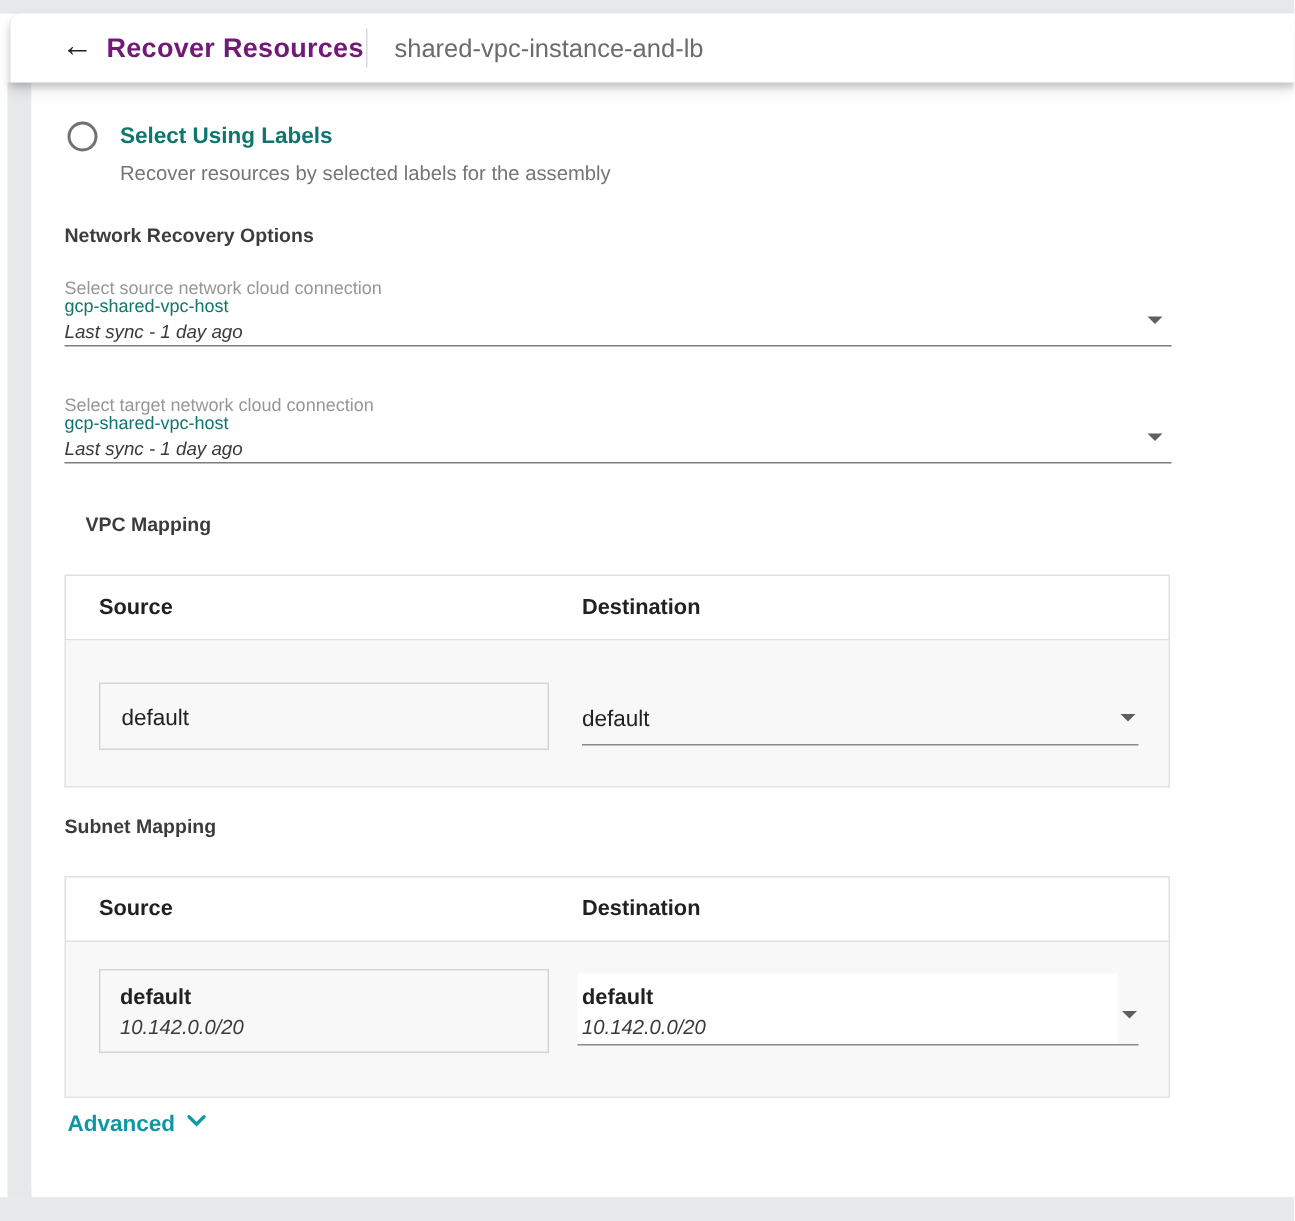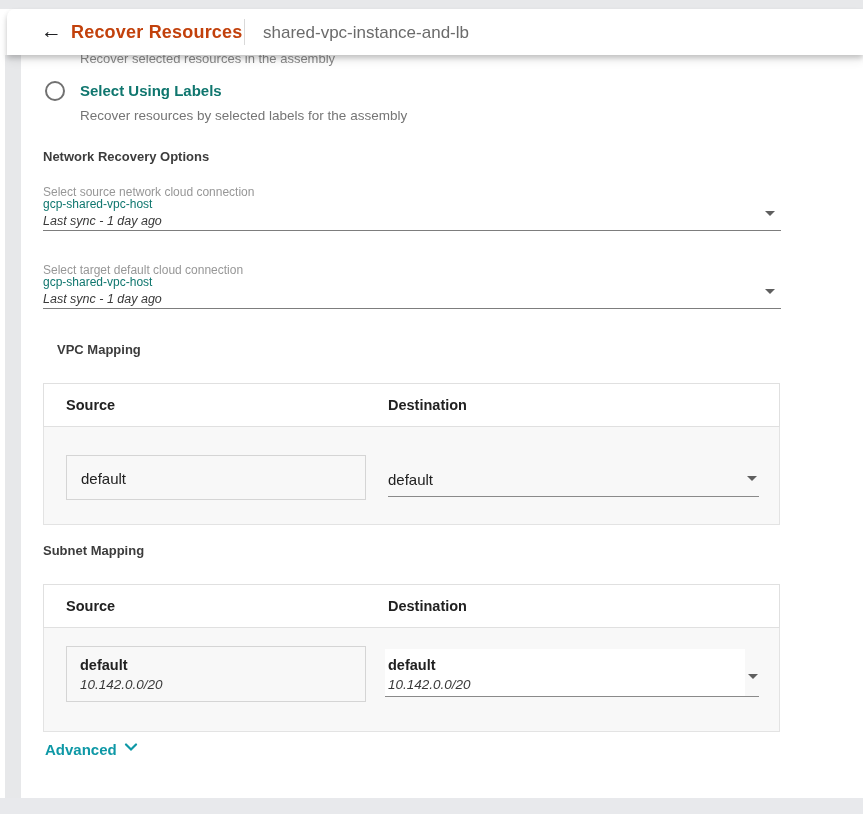--- a/index.html
+++ b/index.html
@@ -12,21 +12,21 @@
   .left-strip  { position:absolute; left:5px; top:55px; width:16px; height:743px; background:#e7e8ea; }
   .bottom-band { position:absolute; left:0; top:798px; width:863px; height:16px; background:#e8e9ec; }
 
   
   .app-header { position:absolute; left:7px; top:9px; width:856px; height:46px; background:#fff;
                 border-top-left-radius:8px; z-index:5;
                 box-shadow:0 3px 5px rgba(0,0,0,0.18), 0 6px 10px rgba(0,0,0,0.08); }
   .back-arrow { position:absolute; left:34px; top:0; height:46px; line-height:44px; font-size:21px;
                 color:#202124; cursor:pointer; }
   .hdr-title  { position:absolute; left:64px; top:0; height:46px; line-height:47px; font-size:18px;
-                font-weight:700; color:#c2410c; letter-spacing:.2px; }
+                font-weight:700; color:#701a75; letter-spacing:.2px; }
   .hdr-divider{ position:absolute; left:237px; top:10px; width:1px; height:26px; background:#d9d9d9; }
   .hdr-sub    { position:absolute; left:256px; top:0; height:62px; line-height:47px; font-size:17px;
                 color:#6b6b6b; }
 
   
   .card { position:absolute; left:21px; top:55px; width:836px; height:743px; background:#fff;
           border-radius:0 0 8px 8px; overflow:hidden; z-index:1; }
 
   .clipped-text { position:absolute; left:59px; top:-4px; font-size:13px; color:#8a8a8a; }
 
@@ -74,38 +74,37 @@
 
   <div class="app-header">
     <span class="back-arrow">←</span>
     <span class="hdr-title">Recover Resources</span>
     <span class="hdr-divider"></span>
     <span class="hdr-sub">shared-vpc-instance-and-lb</span>
   </div>
 
   <div class="card">
 
-    <div class="clipped-text">Recover selected resources in the assembly</div>
 
     <div class="radio-circle"></div>
     <div class="radio-label">Select Using Labels</div>
     <div class="radio-desc">Recover resources by selected labels for the assembly</div>
 
     <div class="section-heading" style="left:22px; top:94px;">Network Recovery Options</div>
 
     <div>
       <div class="fld-label" style="top:130px;">Select source network cloud connection</div>
       <div class="fld-value" style="top:142px;">gcp-shared-vpc-host</div>
       <div class="fld-sync" style="top:159px;">Last sync - 1 day ago</div>
       <div class="fld-line" style="top:175px;"></div>
       <div class="caret" style="left:744px; top:156px;"></div>
     </div>
 
     <div>
-      <div class="fld-label" style="top:208px;">Select target default cloud connection</div>
+      <div class="fld-label" style="top:208px;">Select target network cloud connection</div>
       <div class="fld-value" style="top:220px;">gcp-shared-vpc-host</div>
       <div class="fld-sync" style="top:237px;">Last sync - 1 day ago</div>
       <div class="fld-line" style="top:253px;"></div>
       <div class="caret" style="left:744px; top:234px;"></div>
     </div>
 
     <div class="section-heading" style="left:36px; top:287px;">VPC Mapping</div>
 
     <div class="tbl-header" style="top:328px;"></div>
     <div class="col-label" style="left:45px; top:342px;">Source</div>

